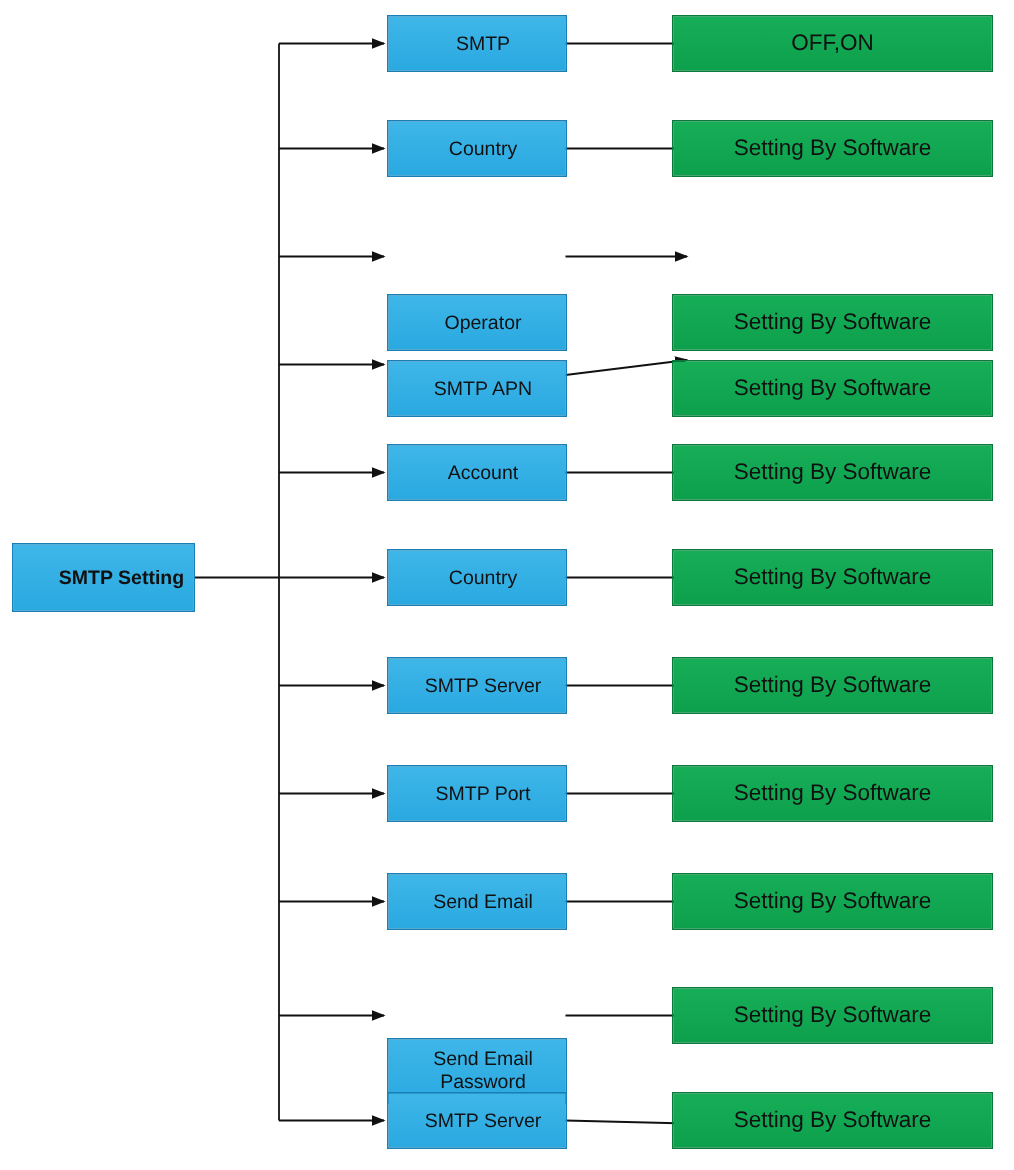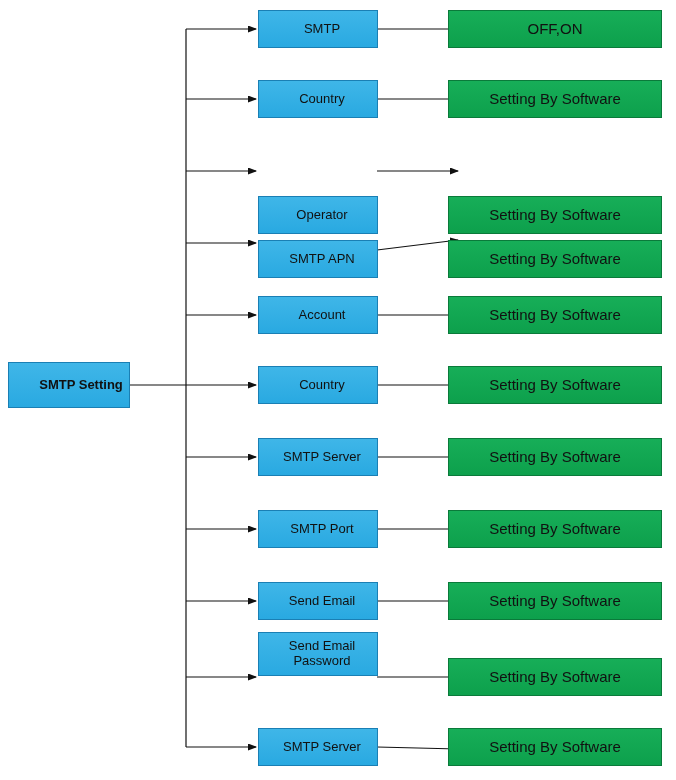--- a/index.html
+++ b/index.html
@@ -63,21 +63,21 @@
   .node.r0, .value.r0 { top: 10px; }
   .node.r1, .value.r1 { top: 80px; }
   .node.r2, .value.r2 { top: 152px; margin-top: 44px; }
   .node.r3, .value.r3 { top: 224px; margin-top: 16px; }
   .node.r4, .value.r4 { top: 296px; }
   .node.r5, .value.r5 { top: 366px; }
   .node.r6, .value.r6 { top: 438px; }
   .node.r7, .value.r7 { top: 510px; }
   .node.r8, .value.r8 { top: 582px; }
   .value.r9 { top: 658px; }
-  .node.r9 { top: 632px; height: 44px; }
+  .node.r9 { top: 692px; height: 44px; }
   .node.r10, .value.r10 { top: 728px; }
 </style>
 </head>
 <body>
 
 <div class="canvas">
 
   <svg class="connectors" viewBox="0 0 676 780" xmlns="http://www.w3.org/2000/svg">
     <defs>
       <marker id="arrow" markerWidth="9" markerHeight="8" refX="8" refY="3.5" orient="auto" markerUnits="userSpaceOnUse">

